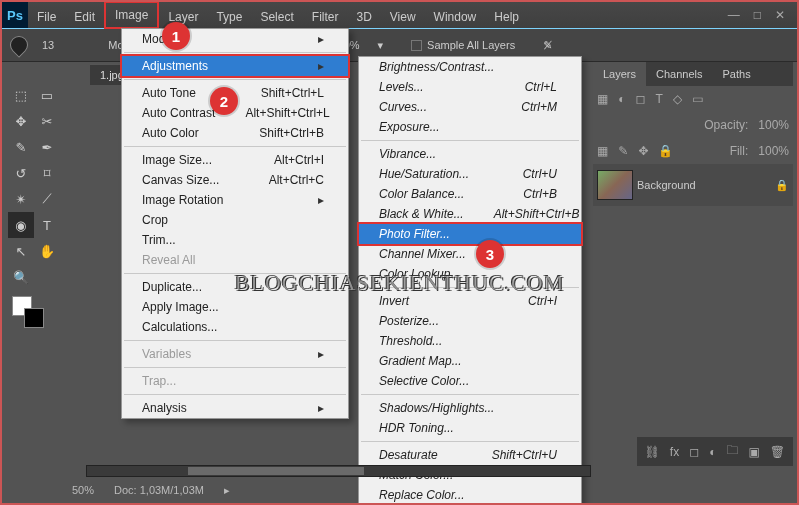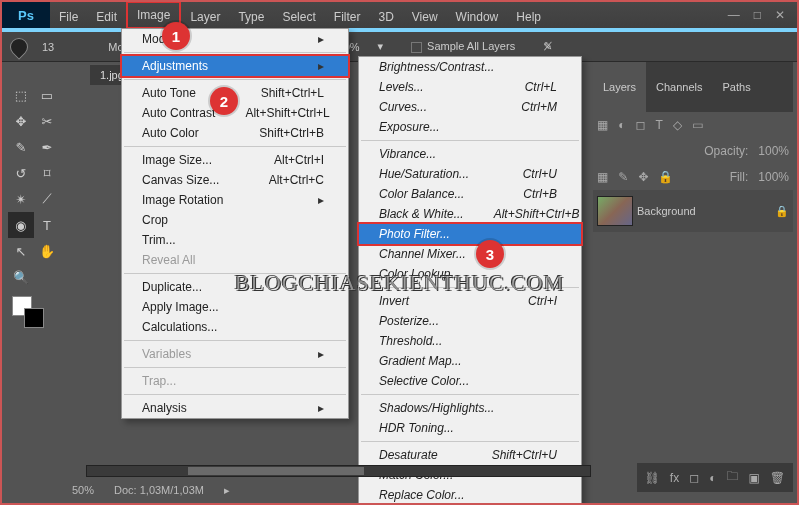--- a/index.html
+++ b/index.html
@@ -1,22 +1,22 @@
 <!DOCTYPE html>
 <html><head>
 <meta charset="utf-8">
 <style>
   * { margin:0; padding:0; box-sizing:border-box; font-family:"Segoe UI",Tahoma,sans-serif; }
   body { background:#535353; width:799px; height:505px; overflow:hidden; position:relative; border:2px solid #c55; }
   .titlebar { height:26px; background:linear-gradient(#474747,#3f3f3f); display:flex; align-items:center; color:#ccc; font-size:12px; }
-  .ps-logo { width:48px; height:26px; background:#001c33; color:#5ac8fa; display:flex; align-items:center; justify-content:center; font-weight:700; font-size:13px; }
+  .ps-logo { width:26px; height:26px; background:#001c33; color:#5ac8fa; display:flex; align-items:center; justify-content:center; font-weight:700; font-size:13px; }
   .topmenu { display:flex; gap:0;align-items:flex-end; }
   .topmenu div { padding:5px 9px; cursor:default; }
   .winbtns { margin-left:auto; display:flex; gap:14px; padding-right:12px; color:#aaa; font-size:12px; }
-  .optbar { height:34px; background:#454545; border-top:4px solid #7dd3fc; border-bottom:1px solid #2a2a2a; display:flex; align-items:center; color:#ccc; font-size:11px; padding-left:8px; gap:14px; }
+  .optbar { height:34px; background:#454545; border-top:1px solid #7dd3fc; border-bottom:1px solid #2a2a2a; display:flex; align-items:center; color:#ccc; font-size:11px; padding-left:8px; gap:14px; }
   .droplet { width:18px; height:18px; border-radius:50% 50% 50% 0; transform:rotate(-45deg); background:#222; border:1px solid #888; }
   .optbar .chk { width:11px; height:11px; border:1px solid #777; display:inline-block; vertical-align:middle; margin-right:5px; }
   .worklabel { position:absolute; left:88px; top:62px; color:#ddd; font-size:11px; background:#3a3a3a; padding:4px 10px; border-top:1px solid #555; }
   .leftbar { position:absolute; left:6px; top:80px; width:52px; background:#535353; }
   .leftbar .row { display:flex; }
   .leftbar .tool { width:26px; height:26px; display:flex; align-items:center; justify-content:center; color:#ccc; font-size:13px; }
   .leftbar .tool.sel { background:#2a2a2a; }
   .swatches { margin-top:6px; position:relative; width:40px; height:36px; }
   .swatches .fg { position:absolute; left:4px; top:0; width:20px; height:20px; background:#fff; border:1px solid #888; }
   .swatches .bg { position:absolute; left:16px; top:12px; width:20px; height:20px; background:#000; border:1px solid #888; }
@@ -24,21 +24,21 @@
   .menu .item { display:flex; justify-content:space-between; padding:3px 24px 3px 20px; white-space:nowrap; gap:30px; }
   .menu .item.dis { color:#9a9a9a; }
   .menu .item .arrow { color:#333; }
   .menu .sep { height:1px; background:#c8c8c8; margin:3px 2px; }
   .menu .item.hl { background:#2f7dd1; color:#fff; }
   .menu .item.boxed { border:2px solid #d33; margin:-2px;gap:14px; }
   .redbox { border:2px solid #d33; }
   .callout { position:absolute; width:28px; height:28px; border-radius:50%; background:#d33; color:#fff; display:flex; align-items:center; justify-content:center; font-weight:700; font-size:15px; box-shadow:0 0 0 2px rgba(0,0,0,.15); }
   .rightpanel { position:absolute; right:4px; top:60px; width:200px; color:#ccc; font-size:11px; }
   .paneltabs { display:flex; background:#3c3c3c; }
-  .paneltabs div { padding:19px 10px; }
+  .paneltabs div { padding:6px 10px; }
   .paneltabs div.act { background:#535353; }
   .toolbarrow { display:flex; gap:10px; padding:6px 4px; color:#aaa; font-size:12px; align-items:center; }
   .layerrow { display:flex; align-items:center; gap:4px; padding:6px 4px; background:#4a4a4a; }
   .thumb { width:36px; height:30px; background:linear-gradient(135deg,#7a6,#865,#668); border:1px solid #222; }
   .statusbar { position:absolute; left:70px; bottom:6px; color:#bbb; font-size:11px; display:flex; gap:20px; }
   .canvas-scroll { position:absolute; left:84px; right:206px; bottom:26px; height:12px; background:#3a3a3a; border:1px solid #222; }
   .canvas-scroll .thumb { position:absolute; left:20%; width:35%; top:1px; bottom:1px; background:#6a6a6a; border:none; height:auto; }
   .watermark { position:absolute; left:50%; top:56%; transform:translate(-50%,-50%); font-family:Georgia,serif; font-size:22px; color:rgba(220,220,220,.55); text-shadow:1px 1px 0 #333, -1px -1px 0 #333; letter-spacing:1px; pointer-events:none; }
 </style>
 </head>

